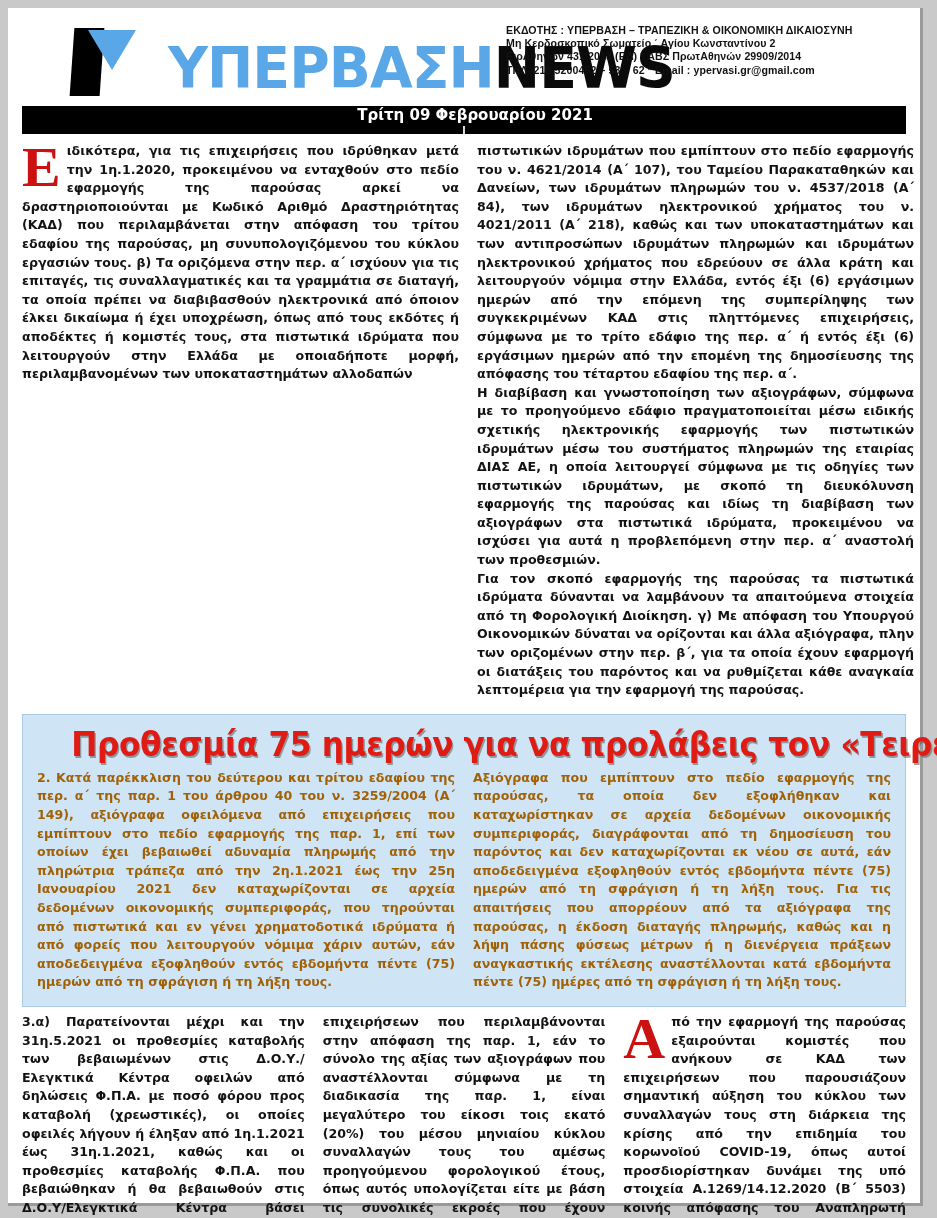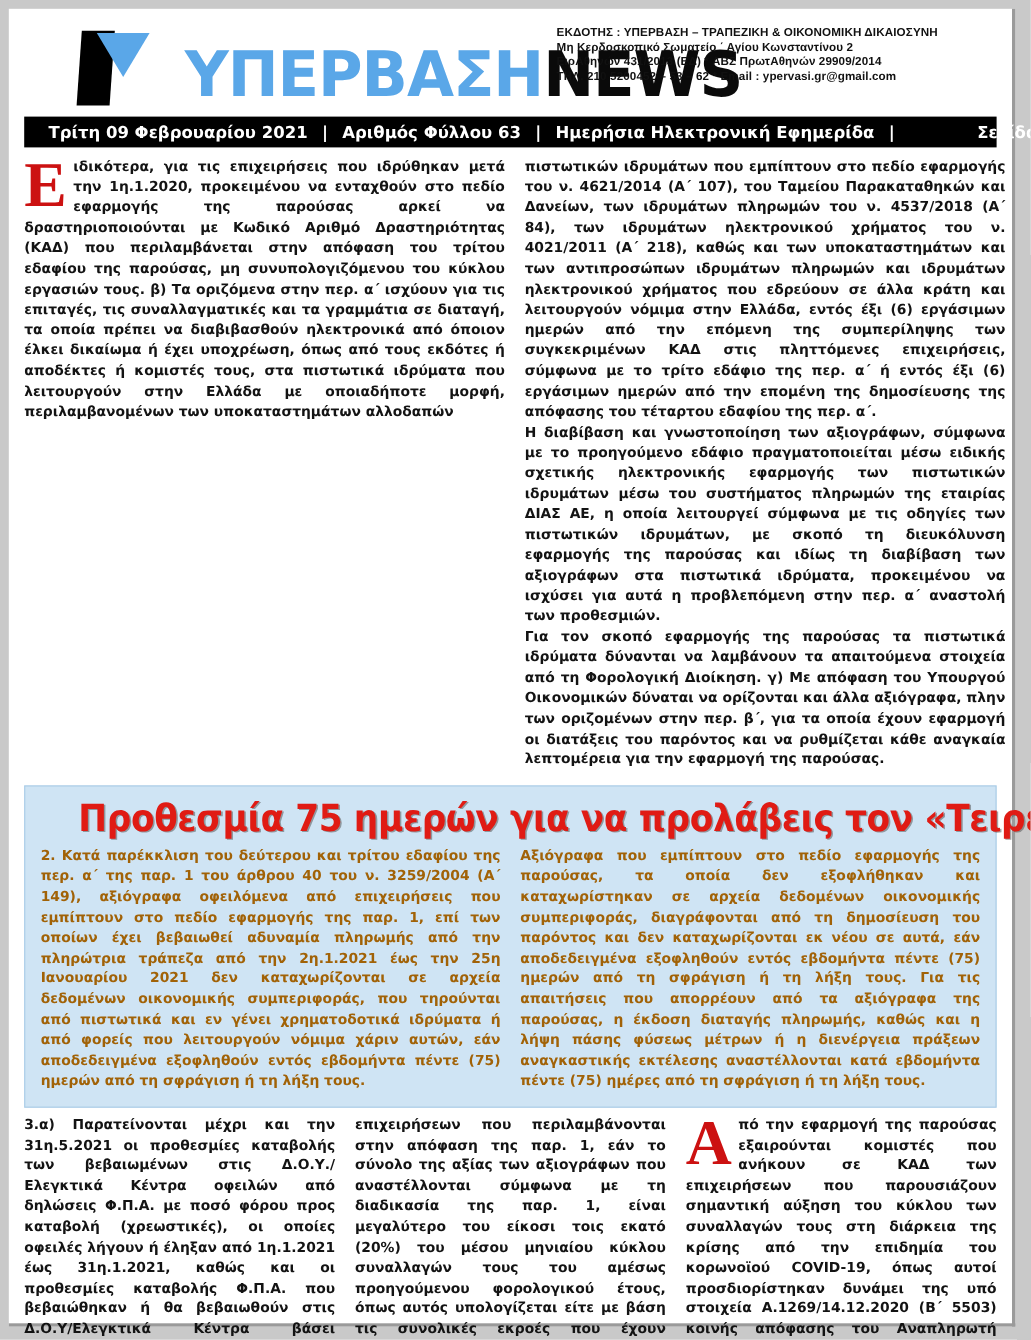--- a/index.html
+++ b/index.html
@@ -111,20 +111,21 @@
   .datebar {
     margin: 0 14px;
     height: 28px;
     background: #000;
     color: #fff;
     display: flex;
     align-items: center;
     font-family: "DejaVu Sans", sans-serif;
     font-weight: bold;
     font-size: 15px;
+    flex-direction: column;
   }
   .datebar .seg { white-space: nowrap; }
   .datebar .d1 { margin-left: 22px; }
   .datebar .sep { margin: 0 13px; font-weight: bold; }
   .datebar .page-no { margin-left: 62px; }
 
   
   .content {
     padding: 8px 6px 0 14px;
   }

